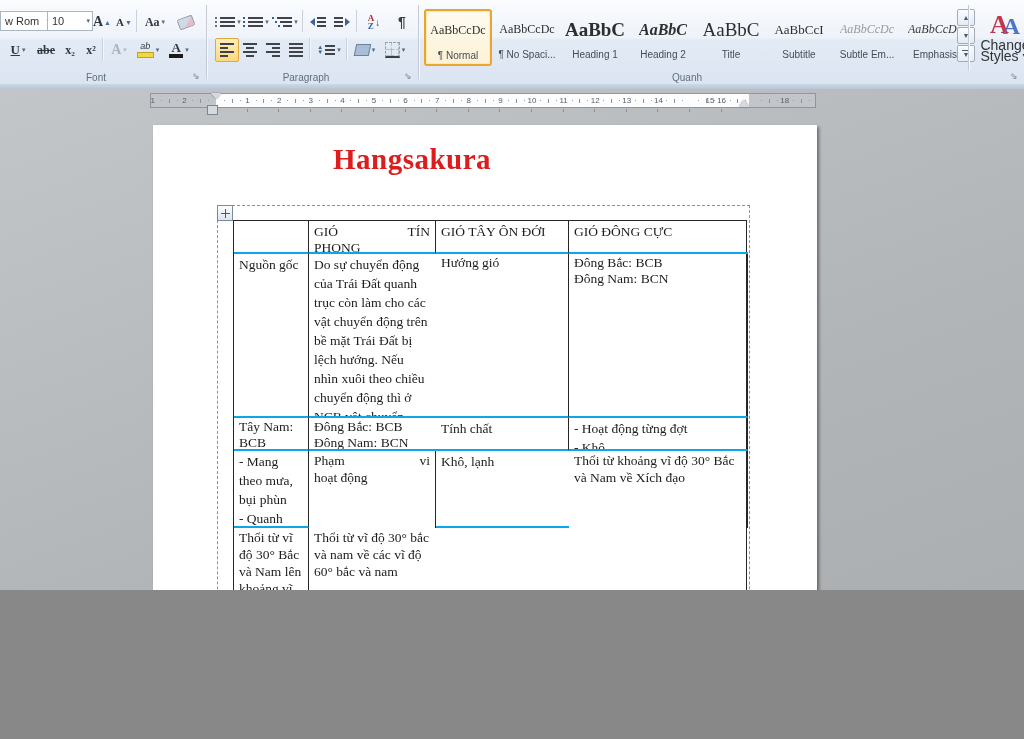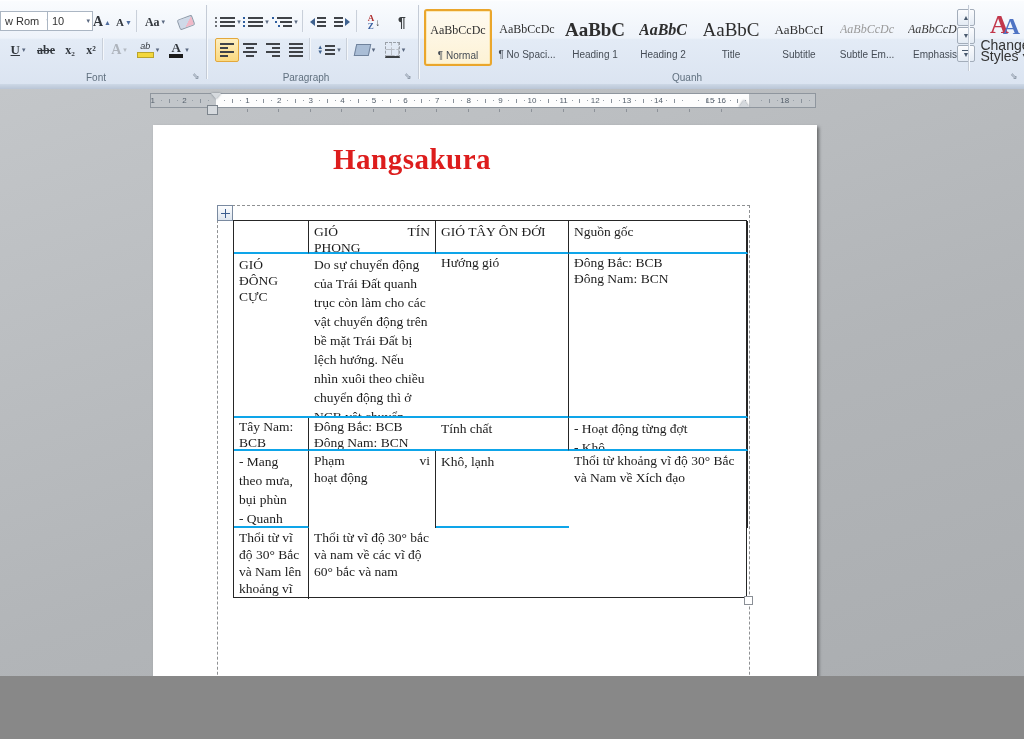--- a/index.html
+++ b/index.html
@@ -1,16 +1,16 @@
 <!DOCTYPE html>
 <html><head>
 <meta charset="utf-8">
 <style>
   html,body{margin:0;padding:0;background:#888;}
-  .app{position:relative;width:1024px;height:676px;overflow:hidden;
+  .app{position:relative;width:1024px;height:590px;overflow:hidden;
        font-family:"Liberation Sans",sans-serif;background:#8b5cf6;user-select:none;}
 
   
   .ribbon{position:absolute;left:0;top:0;width:1024px;height:84px;
     background:linear-gradient(180deg,#fafcfe 0%,#eef3fa 44%,#e3ebf6 46%,#dbe4f1 100%);
     border-top:1px solid #fdfeff;}
   .ribbon-strip{position:absolute;left:0;top:84px;width:1024px;height:5px;
     background:linear-gradient(180deg,#cdd8e6,#b9c5d6);}
   .rgroup{position:absolute;top:0;height:84px;}
   .g-font{left:0;width:206px;}
@@ -524,22 +524,22 @@
 
       <div class="dashed-frame"></div>
       <div class="move-handle">
         <span class="move-cross"></span>
       </div>
 
       <div class="word-table">
           <div class="cell r0 br bb"></div>
           <div class="cell r0 br bb just"><div class="spread"><span>GIÓ</span><span>TÍN</span></div><div>PHONG</div></div>
           <div class="cell r0 br bb">GIÓ TÂY ÔN ĐỚI</div>
+          <div class="cell r0 bb">GIÓ ĐÔNG CỰC</div>
           <div class="cell r1 br bb">Nguồn gốc</div>
-          <div class="cell r0 bb">GIÓ ĐÔNG CỰC</div>
           <div class="cell r1 bb">Do sự chuyển động của Trái Đất quanh trục còn làm cho các vật chuyển động trên bề mặt Trái Đất bị lệch hướng. Nếu nhìn xuôi theo chiều chuyển động thì ở NCB vật chuyển động sẽ lệch phải, NCN lệch trái.</div>
           <div class="cell r2 br bb">Hướng gió</div>
           <div class="cell r2 br bb">Đông Bắc: BCB
 Đông Nam: BCN</div>
           <div class="cell r2 br bb">Tây Nam: BCB
 Tây Bắc: BCN</div>
           <div class="cell r2 bb">Đông Bắc: BCB
 Đông Nam: BCN</div>
           <div class="cell r3 br bb">Tính chất</div>
           <div class="cell r3 br bb">- Hoạt động từng đợt

